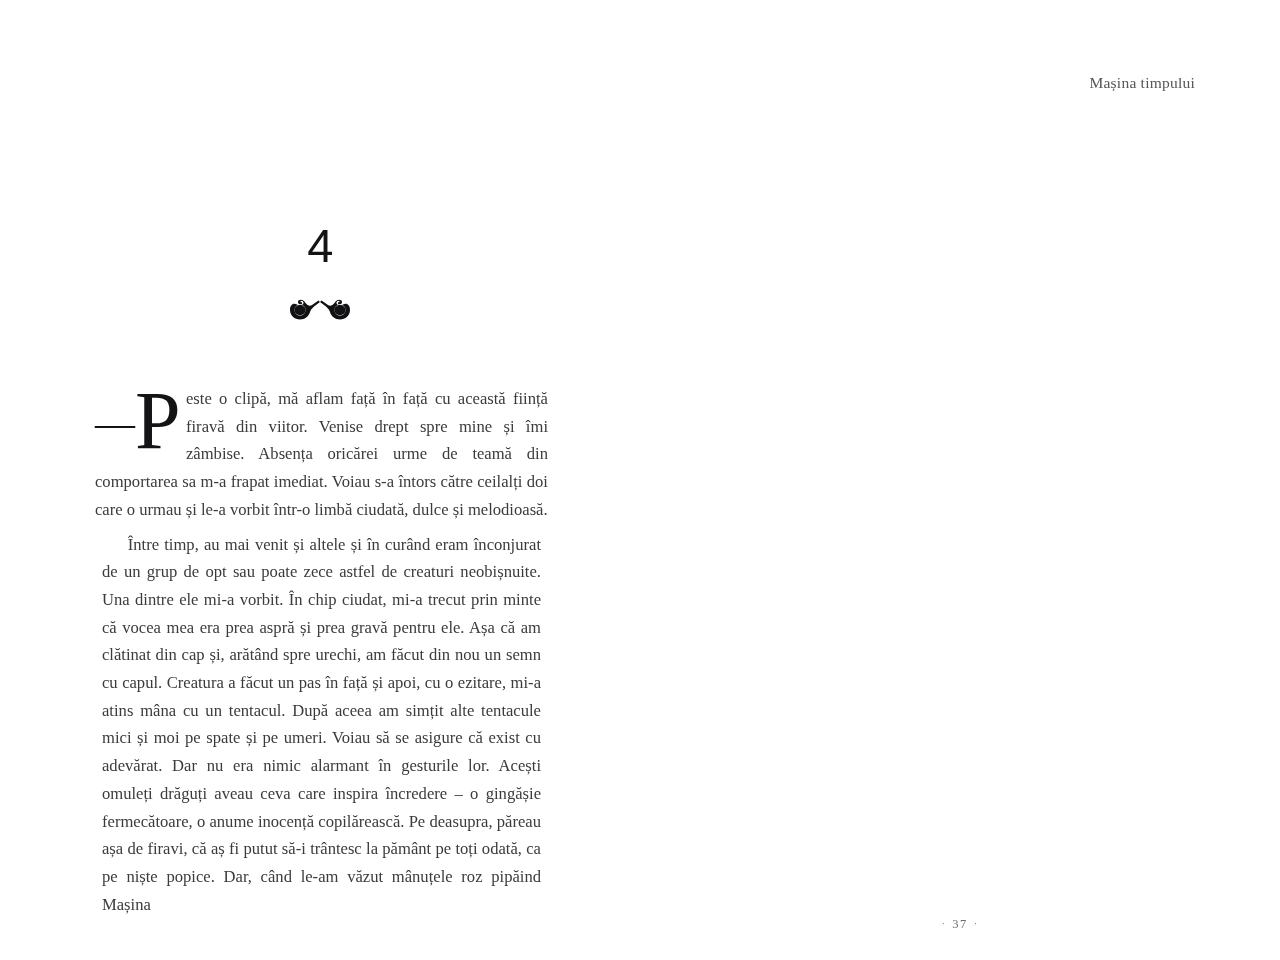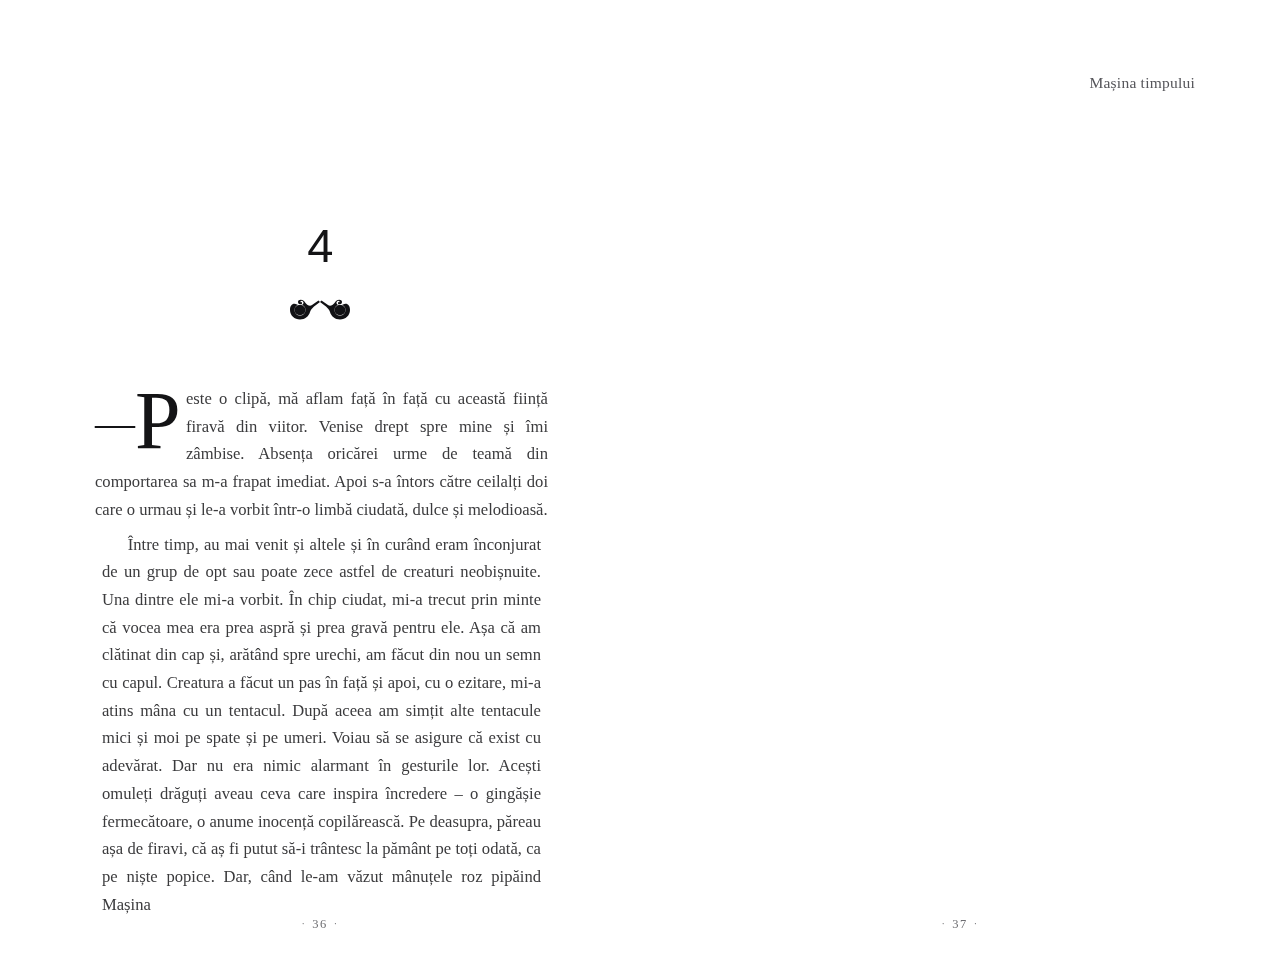--- a/index.html
+++ b/index.html
@@ -161,28 +161,25 @@
           </g>
         </svg>
       </div>
     </div>
 
     <div class="column column-left">
       <div class="opening">
         <span class="dropcap-wrap">
           <span class="dropcap"><span class="dash">—</span><span>P</span></span>
         </span>
-        <p class="lead">este o clipă, mă aflam față în față cu această ființă firavă din viitor. Venise drept spre mine și îmi zâmbise. Absența oricărei urme de teamă din comportarea sa m-a frapat imediat. Apoi s-a întors către ceilalți doi care o urmau și le-a vorbit într-o limbă ciudată, dulce și melodioasă.</p>
+        <p class="lead">este o clipă, mă aflam față în față cu această ființă firavă din viitor. Venise drept spre mine și îmi zâmbise. Absența oricărei urme de teamă din comportarea sa m-a frapat imediat. Voiau s-a întors către ceilalți doi care o urmau și le-a vorbit într-o limbă ciudată, dulce și melodioasă.</p>
       </div>
       <p>Între timp, au mai venit și altele și în curând eram înconjurat de un grup de opt sau poate zece astfel de creaturi neobișnuite. Una dintre ele mi-a vorbit. În chip ciudat, mi-a trecut prin minte că vocea mea era prea aspră și prea gravă pentru ele. Așa că am clătinat din cap și, arătând spre urechi, am făcut din nou un semn cu capul. Creatura a făcut un pas în față și apoi, cu o ezitare, mi-a atins mâna cu un tentacul. După aceea am simțit alte tentacule mici și moi pe spate și pe umeri. Voiau să se asigure că exist cu adevărat. Dar nu era nimic alarmant în gesturile lor. Acești omuleți drăguți aveau ceva care inspira încredere – o gingășie fermecătoare, o anume inocență copilărească. Pe deasupra, păreau așa de firavi, că aș fi putut să-i trântesc la pământ pe toți odată, ca pe niște popice. Dar, când le-am văzut mânuțele roz pipăind Mașina</p>
     </div>
 
-    <div class="folio">
-      <span class="dot">·</span><span class="num">36</span><span class="dot">·</span>
-    </div>
   </div>
 
   <div class="page page-right">
 
     <div class="running-head">Mașina timpului</div>
 
     <div class="folio">
       <span class="dot">·</span><span class="num">37</span><span class="dot">·</span>
     </div>
   </div>

